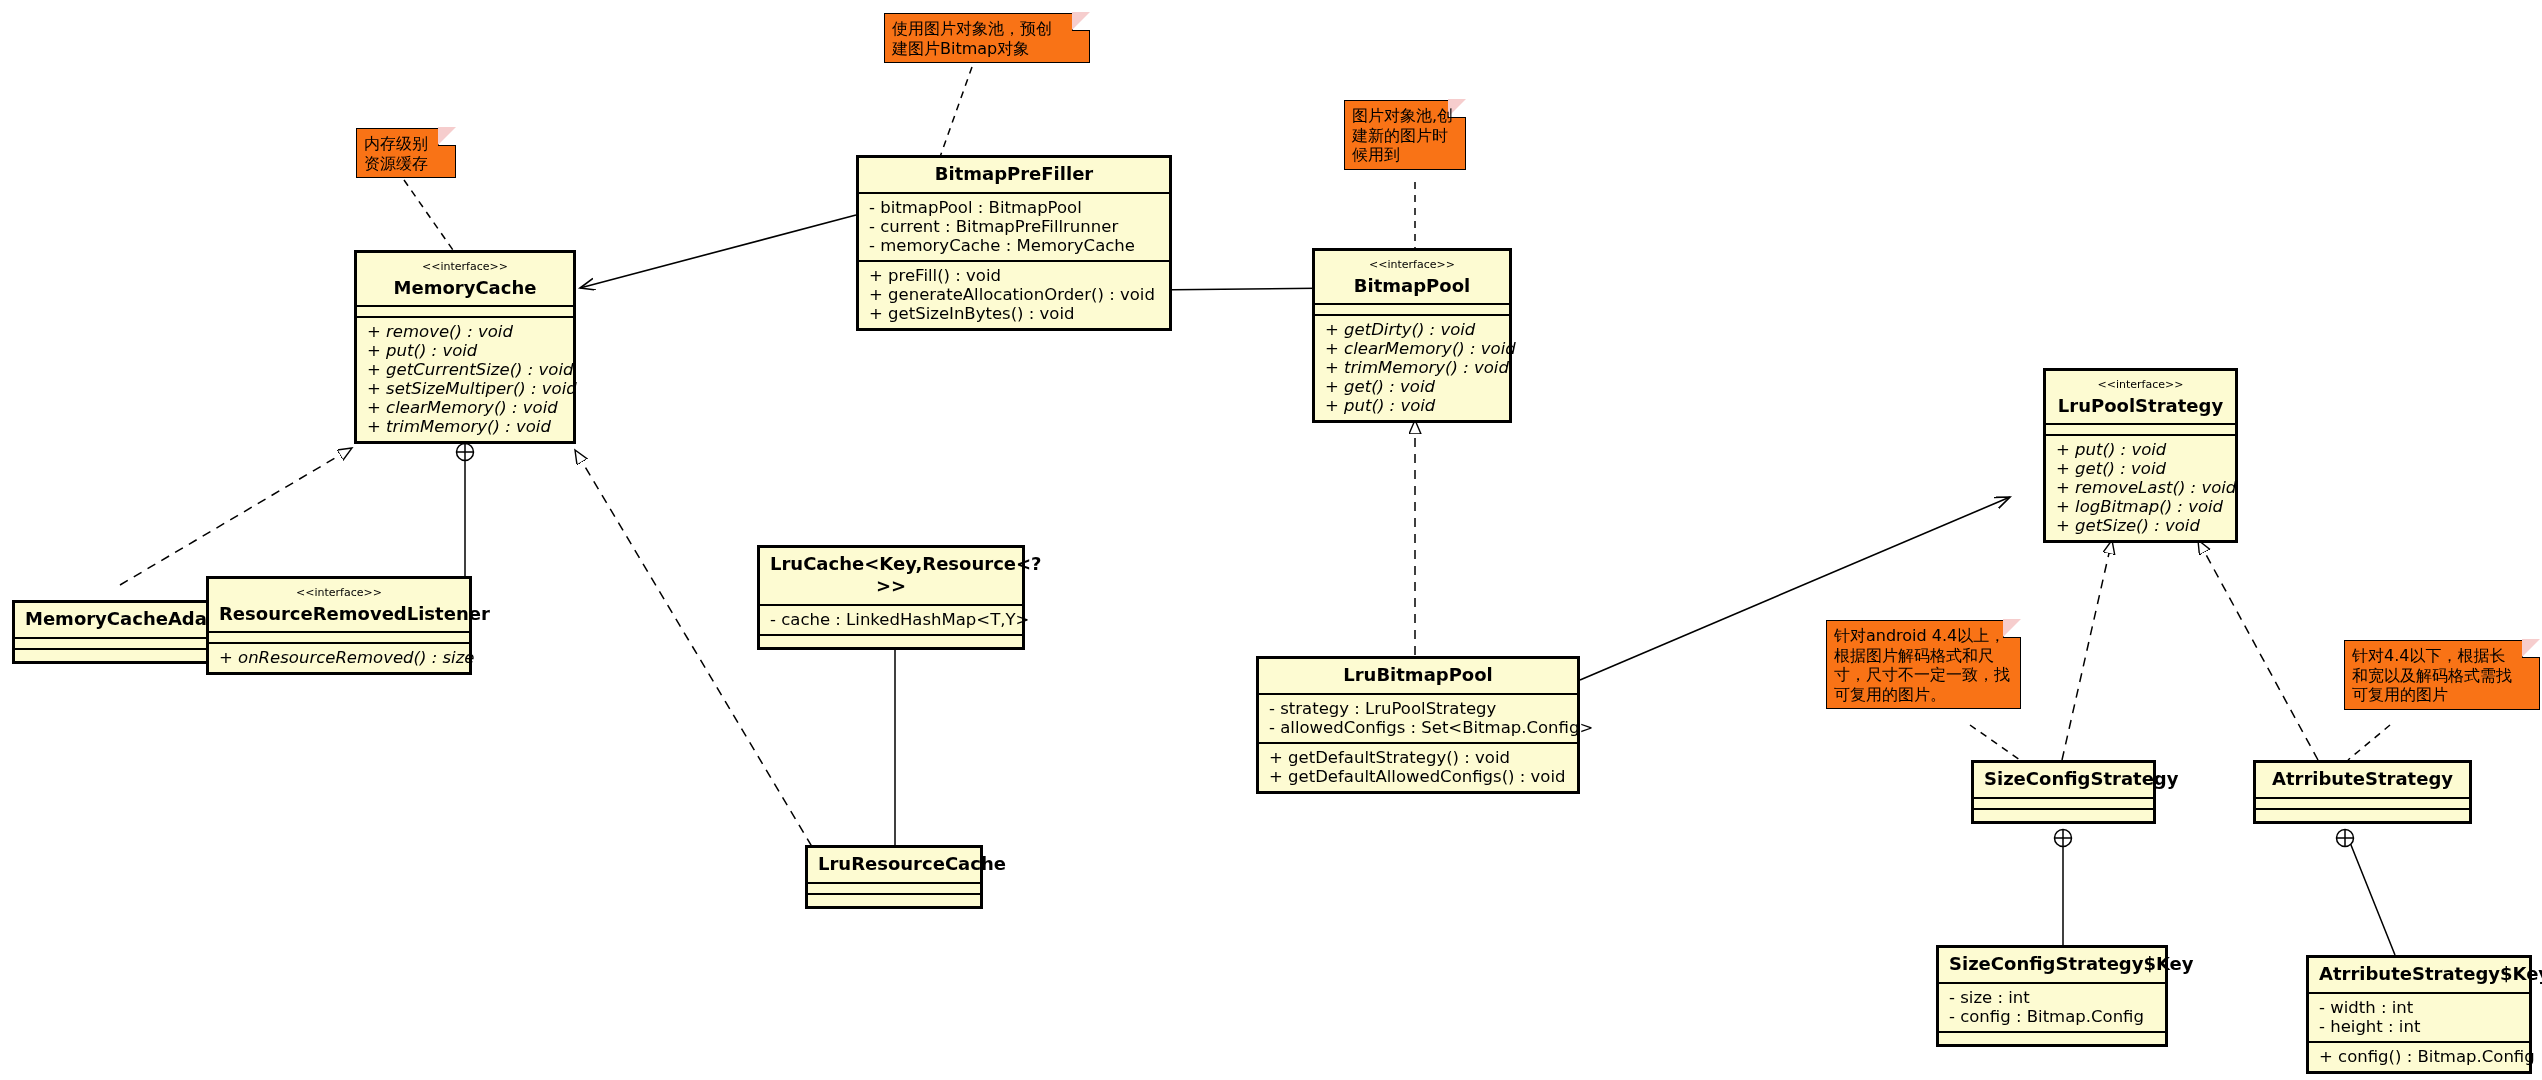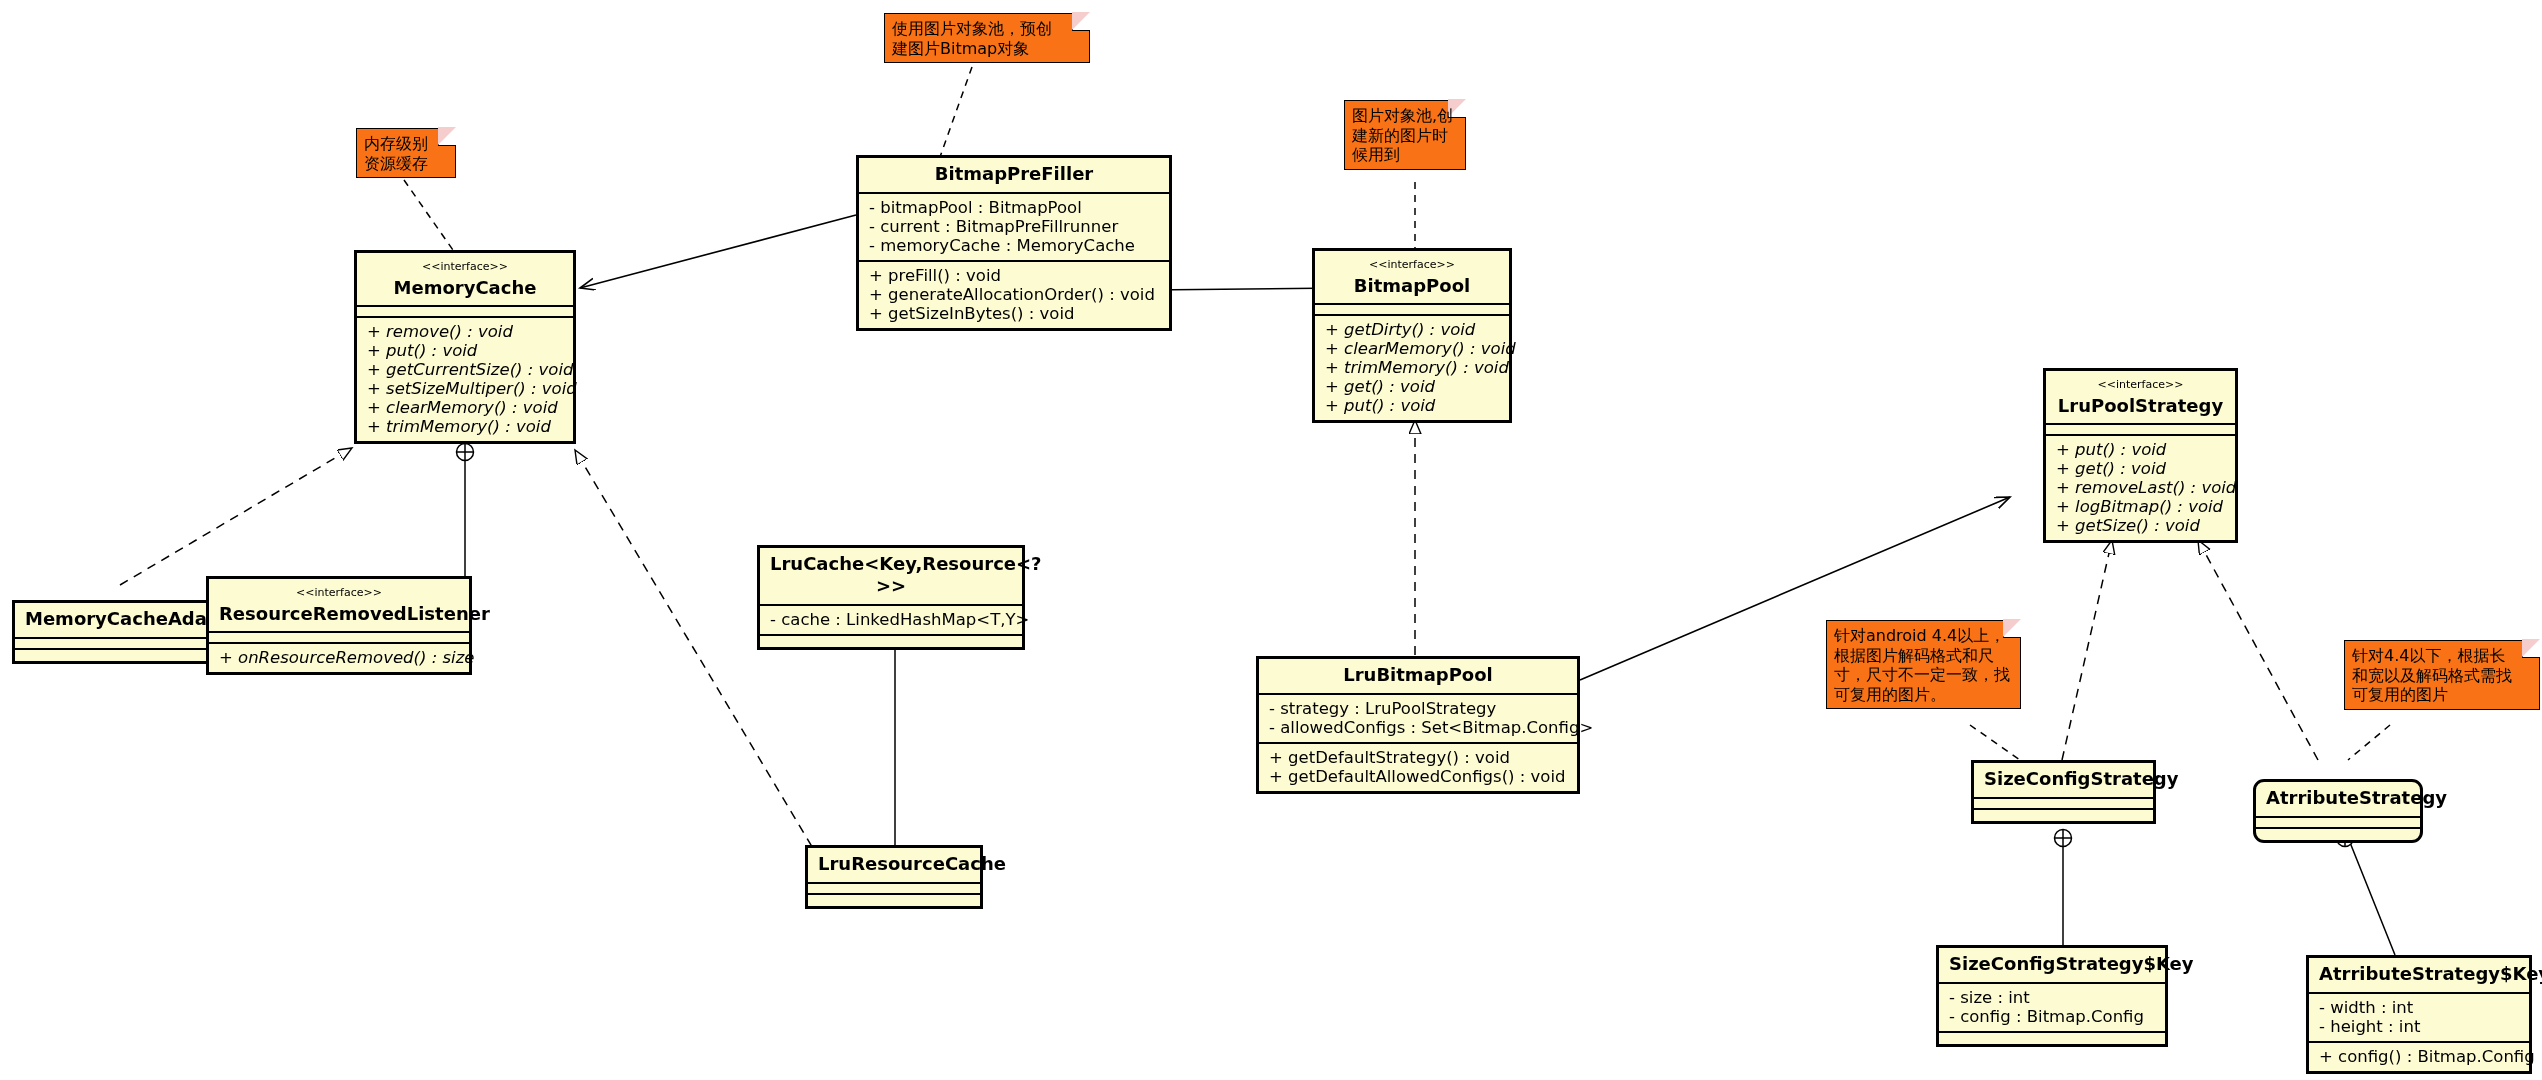--- a/index.html
+++ b/index.html
@@ -344,21 +344,21 @@
     <div class="cls-section">
       <span class="member">- strategy : LruPoolStrategy</span>
       <span class="member">- allowedConfigs : Set&lt;Bitmap.Config&gt;</span>
     </div>
     <div class="cls-section">
       <span class="member">+ getDefaultStrategy() : void</span>
       <span class="member">+ getDefaultAllowedConfigs() : void</span>
     </div>
   </div>
 
-  <div class="uml-class" style="left:2253px; top:779px; width:170px;border-radius:11px;">
+  <div class="uml-class" style="left:2253px; top:760px; width:219px;">
     <div class="cls-header">
       <span class="cls-title plain-only">AtrributeStrategy</span>
     </div>
     <div class="cls-section empty"></div>
     <div class="cls-section empty"></div>
   </div>
 
   <div class="uml-class" style="left:1936px; top:945px; width:232px;">
     <div class="cls-header">
       <span class="cls-title plain-only">SizeConfigStrategy$Key</span>

